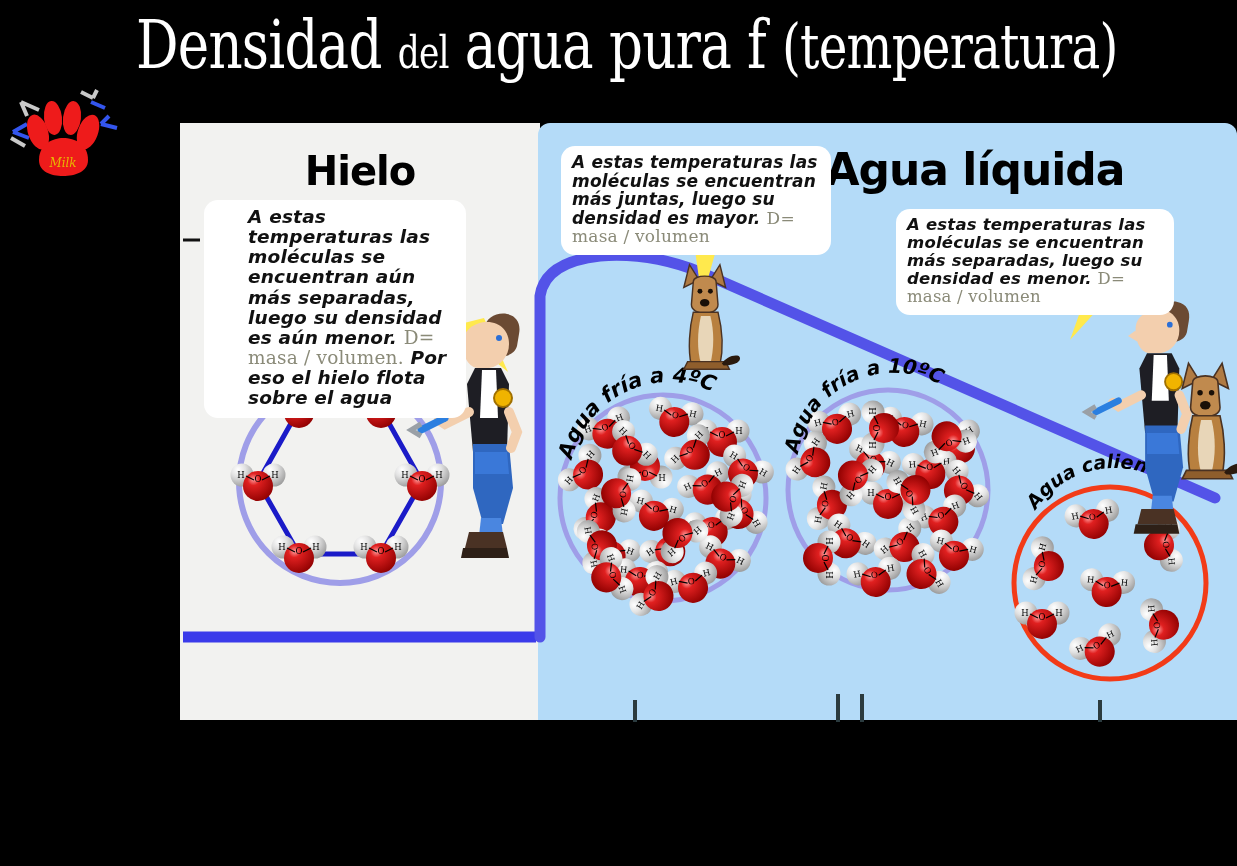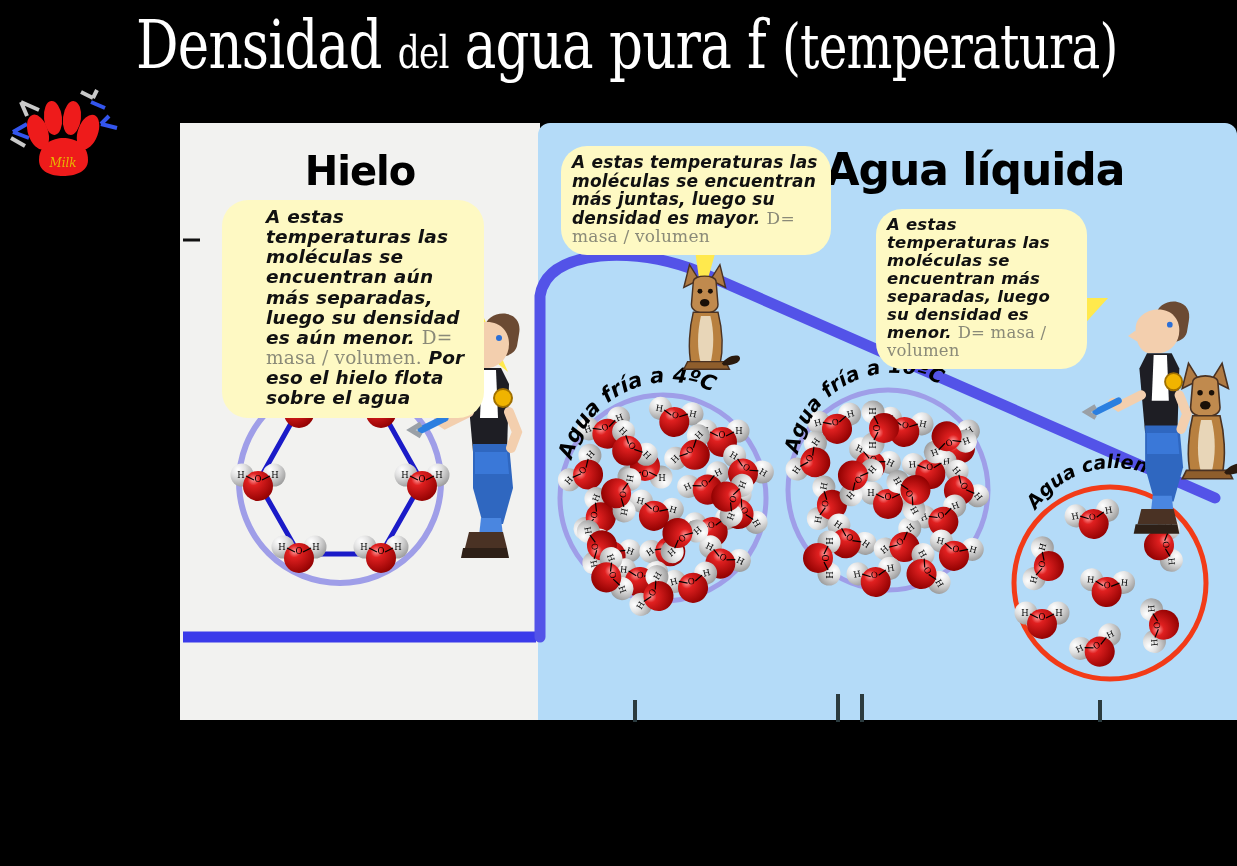--- a/index.html
+++ b/index.html
@@ -29,30 +29,30 @@
   #liq-panel{left:538px;top:123px;width:699px;height:597px;background:#b4dbf8;
              border-top-left-radius:12px;border-top-right-radius:12px;}
 
   
   .panel-title{position:absolute;font-family:"DejaVu Sans",sans-serif;
                font-weight:bold;color:#000;text-align:center;}
   #ice-title{left:180px;top:148px;width:360px;font-size:40px;letter-spacing:-1px;}
   #liq-title{left:760px;top:144px;width:430px;font-size:44px;letter-spacing:-1px;}
 
   
-  .bubble{position:absolute;background:#fef9c3;border-radius:26px;
+  .bubble{position:absolute;background:#ffffff;border-radius:14px;
           padding:7px 11px 9px 11px;box-sizing:border-box;
           font-family:"DejaVu Sans",sans-serif;
           font-style:italic;font-weight:bold;color:#111;
           line-height:1.09;letter-spacing:.2px;}
   .bubble .dfrm{font-style:normal;font-weight:normal;color:#8a8a78;
                 font-family:"DejaVu Serif","Liberation Serif",serif;}
-  #bubble-ice{left:222px;top:200px;width:262px;font-size:18.5px;padding-left:44px;}
+  #bubble-ice{left:204px;top:200px;width:262px;font-size:18.5px;padding-left:44px;}
   #bubble-mid{left:561px;top:146px;width:270px;font-size:17px;}
-  #bubble-right{left:876px;top:209px;width:211px;font-size:16.5px;}
+  #bubble-right{left:896px;top:209px;width:278px;font-size:16.5px;}
 
   
   #graph{position:absolute;left:0;top:0;width:1237px;height:866px;pointer-events:none;}
   #hielo-label{position:absolute;left:241px;top:354px;width:200px;text-align:center;
                font-family:"DejaVu Sans",sans-serif;font-weight:bold;font-style:italic;
                font-size:19px;color:#000;}
 </style>
 </head>
 <body>
 

